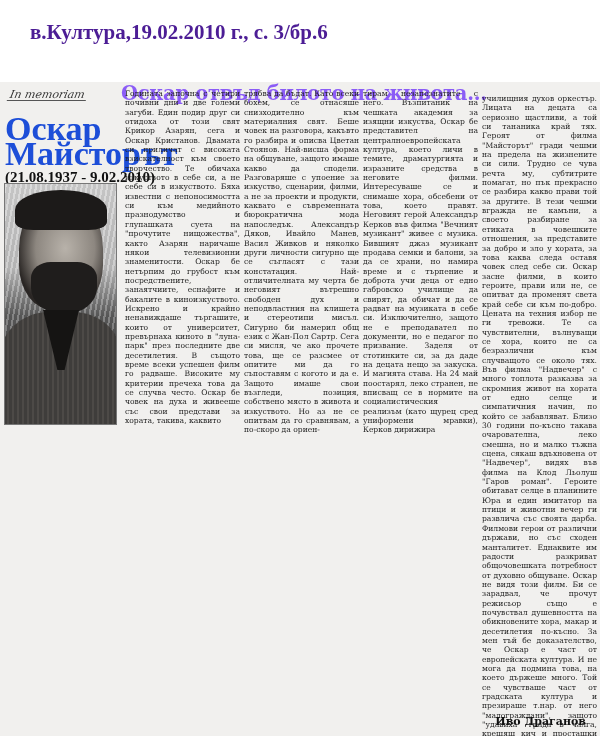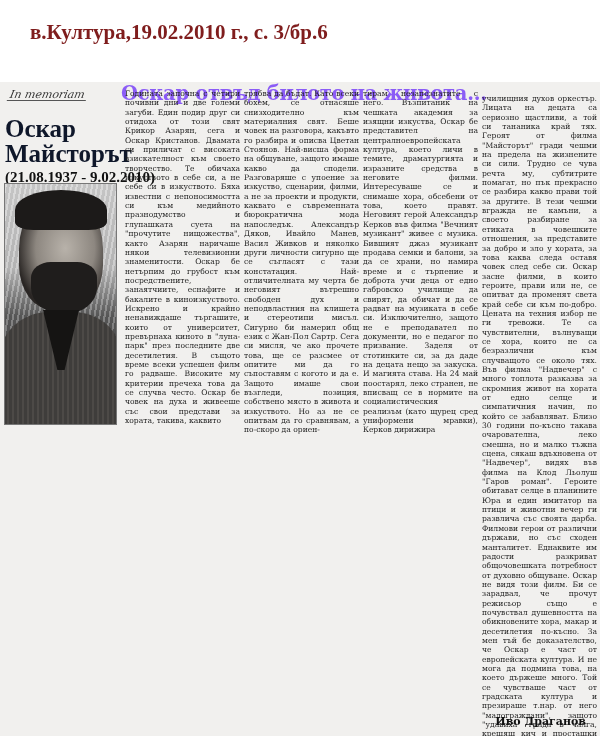--- a/index.html
+++ b/index.html
@@ -2,40 +2,40 @@
 <html><head>
   <meta charset="utf-8">
   <style>
     html, body { margin: 0; padding: 0; }
     body {
       width: 600px; height: 736px; background: #ffffff; position: relative; overflow: hidden;
       font-family: "Liberation Serif", serif; color: #1a1a1a;
     }
     .source {
       position: absolute; left: 30px; top: 20px;
-      font-family: "Liberation Serif", serif; font-weight: bold; font-size: 21px; color: #7f1d1d;
+      font-family: "Liberation Serif", serif; font-weight: bold; font-size: 21px; color: #4c1d95;
       letter-spacing: 0px;
     }
     .clip {
       position: absolute; left: 0; top: 82px; width: 600px; height: 654px;
       background: #f1f0ee;
     }
     .kicker {
       position: absolute; left: 8px; top: 7px;
       font-family: "DejaVu Serif", serif; font-style: italic; font-size: 11px; color: #333;
       transform: skewX(-12deg); border-bottom: 1px solid #555; line-height: 11px; padding: 0 2px;
     }
     .headline {
       position: absolute; left: 121px; top: 0px;
       font-family: "DejaVu Serif", serif; font-weight: bold; font-size: 19.5px; color: #8b5cf6;
       letter-spacing: -0.3px; white-space: nowrap;
     }
     .name {
       position: absolute; left: 5px; top: 34px;
-      font-family: "Liberation Serif", serif; font-weight: bold; font-size: 25px; line-height: 25px; color: #0f172a;
+      font-family: "Liberation Serif", serif; font-weight: bold; font-size: 34px; line-height: 25px; color: #1d4ed8;
     }
     .dates {
       position: absolute; left: 5px; top: 87px;
       font-family: Liberation Serif, serif; font-weight: bold; font-size: 15px; color: #111; white-space: nowrap;
     }
     .photo {
       position: absolute; left: 4px; top: 101px; width: 111px; height: 240px;
       background: linear-gradient(180deg, #cfcfcf 0%, #bdbdbd 35%, #5a5a5a 55%, #3a3a3a 100%);
       border: 1px solid #777; overflow: hidden;
     }

